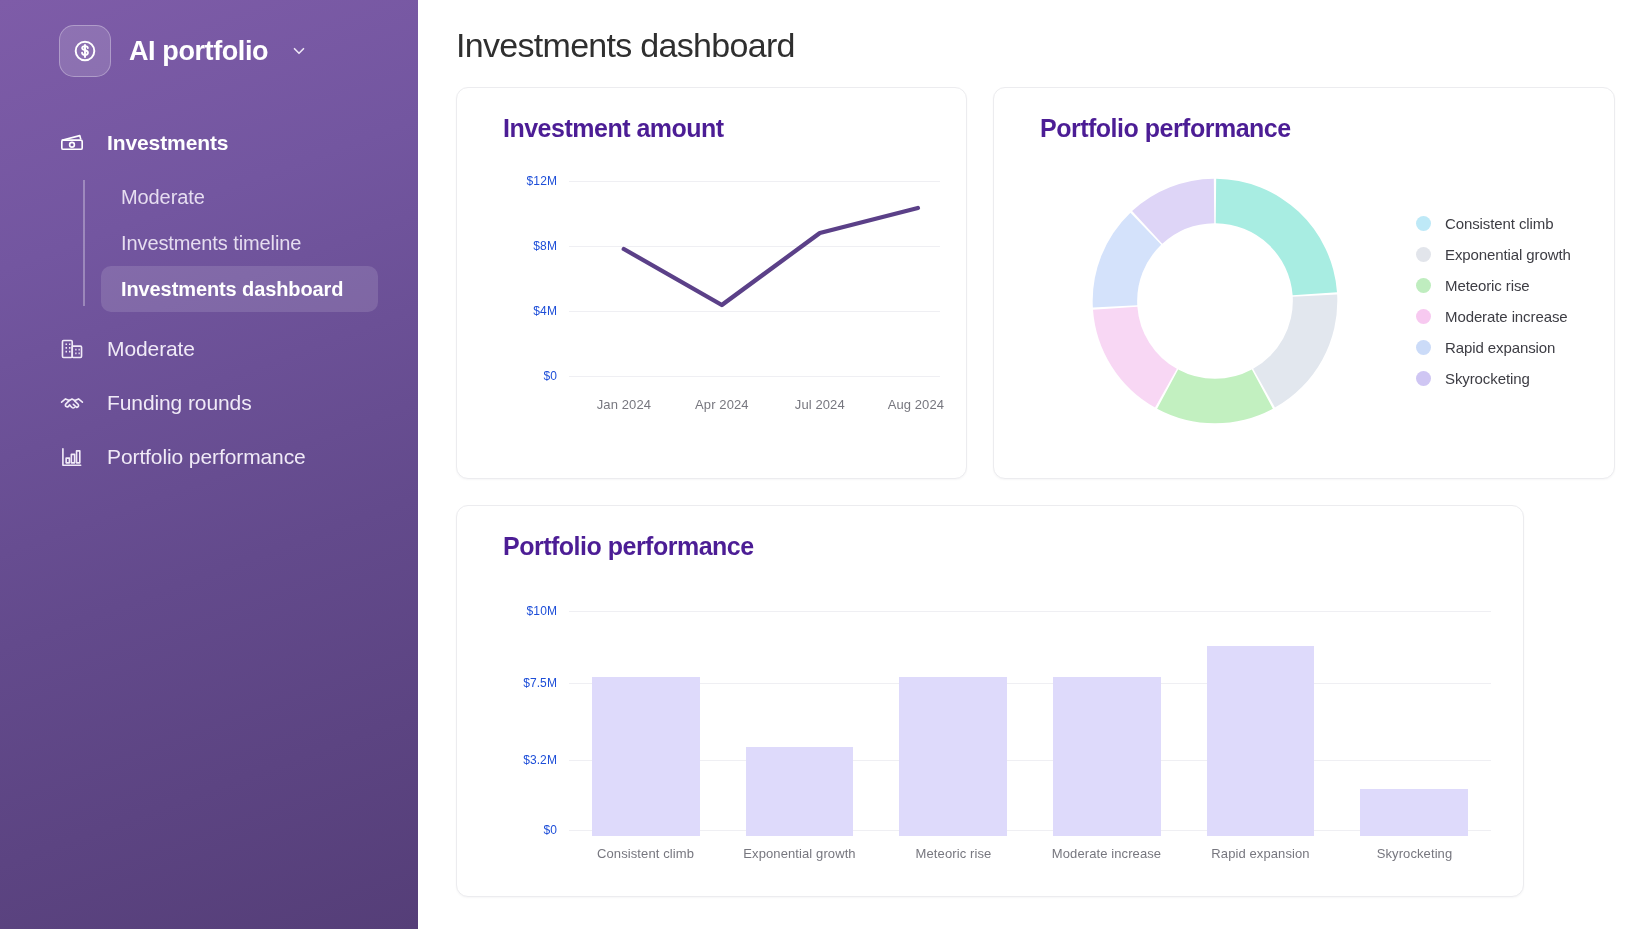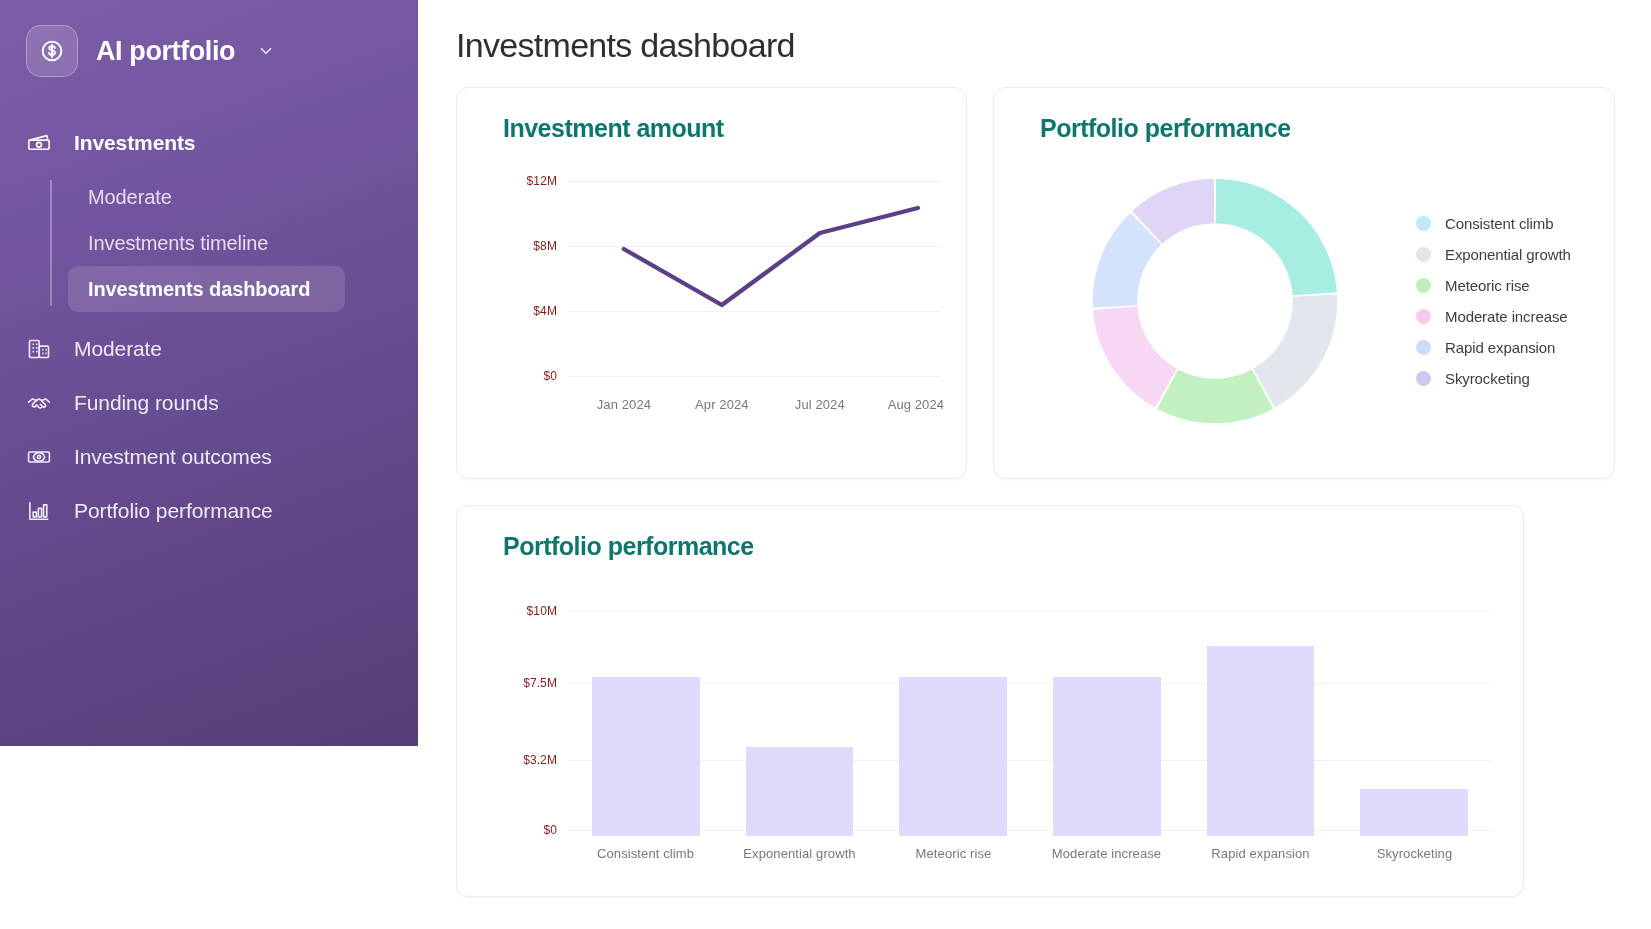--- a/index.html
+++ b/index.html
@@ -6,24 +6,25 @@
   html, body {
     width: 1651px; height: 929px;
     overflow: hidden;
     font-family: "Liberation Sans", sans-serif;
     background: #ffffff;
   }
   .app { display: flex; width: 1651px; height: 929px; }
 
   
   .sidebar {
-    width: 418px; height: 746px; flex: 0 0 418px;
+    width: 418px; height: 929px; flex: 0 0 418px;
     background: linear-gradient(160deg, #7E5CA8 0%, #7356A0 25%, #634A8C 60%, #553E78 100%);
     position: relative;
     padding-top: 24px;
+    padding-left: 33px;
   }
   .brand { display: flex; align-items: center; gap: 18px; padding: 0 26px; height: 54px; }
   .brand-badge {
     width: 52px; height: 52px; border-radius: 15px;
     background: rgba(255,255,255,0.14);
     border: 1px solid rgba(255,255,255,0.30);
     display: flex; align-items: center; justify-content: center;
     flex: 0 0 52px;
   }
   .brand-name {
@@ -56,30 +57,30 @@
 
   
   .main { flex: 1; height: 929px; background: #ffffff; padding: 26px 36px 0 38px; overflow: hidden; }
   .page-title { font-size: 34px; font-weight: 400; color: #2F2F2F; letter-spacing: -0.7px; margin-bottom: 22px; }
 
   .row { display: flex; gap: 26px; }
   .card {
     background: #ffffff; border: 1px solid #ECECEF; border-radius: 12px;
     box-shadow: 0 1px 2px rgba(16,24,40,0.04);
   }
-  .card-title { font-size: 25px; font-weight: 700; color: #0f766e; letter-spacing: -0.5px; }
+  .card-title { font-size: 25px; font-weight: 700; color: #4c1d95; letter-spacing: -0.5px; }
 
   .card-investment { width: 511px; height: 392px; padding: 26px 26px 0 46px; }
   .card-segmentation { flex: 1; height: 392px; padding: 26px 26px 0 46px; }
   .card-performance { margin-top: 26px; width: 1068px; height: 392px; padding: 26px 26px 0 46px; }
 
   
   .chart { position: relative; }
   .ytick { position: absolute; right: 0; transform: translateY(-50%);
-           font-size: 12px; color: #7f1d1d; white-space: nowrap; letter-spacing: 0.1px; }
+           font-size: 12px; color: #1d4ed8; white-space: nowrap; letter-spacing: 0.1px; }
   .xtick { position: absolute; transform: translateX(-50%);
            font-size: 13px; color: #77777F; white-space: nowrap; letter-spacing: 0.1px; }
   .gridline { position: absolute; height: 1px; background: #EFEFF3; }
 
   
   .lc-wrap { position: relative; margin-top: 34px; height: 250px; }
   .lc-axis { position: absolute; left: 0; top: 0; width: 54px; height: 212px; }
   .lc-plot { position: absolute; left: 66px; top: 0; right: 0; height: 212px; }
   .lc-x { position: absolute; left: 66px; right: 0; top: 220px; height: 20px; }
 
@@ -163,30 +164,20 @@
           <svg width="26" height="26" viewBox="0 0 24 24" fill="none" stroke="#F0EAF7" stroke-width="1.5" stroke-linecap="round" stroke-linejoin="round">
             <path d="M2.4 11.2 6 8.2l3.6 1.4 2.4-1.2 2.6 1.2 3.4-1.4 3.6 3"></path>
             <path d="M9.6 9.6 6.4 12.8c-.7.7-.7 1.7 0 2.3s1.7.6 2.3 0l1.1-1.1"></path>
             <path d="M9.8 14 12 16.2c.6.6 1.6.6 2.2 0"></path>
             <path d="M13.2 13.2l2.2 2.2c.6.6 1.6.6 2.2 0s.6-1.6 0-2.2l-3.2-3.2"></path>
           </svg>
         </span>
         <span class="nav-label">Funding rounds</span>
       </div>
 
-      <div class="nav-row">
-        <span class="nav-icon">
-          <svg width="26" height="26" viewBox="0 0 24 24" fill="none" stroke="#F0EAF7" stroke-width="1.5" stroke-linejoin="round">
-            <rect x="2.4" y="7.4" width="19.2" height="9.2" rx="1.2"></rect>
-            <path d="M6.8 12a5.4 5.4 0 0 1 10.4 0 5.4 5.4 0 0 1-10.4 0z"></path>
-            <circle cx="12" cy="12" r="1.5"></circle>
-          </svg>
-        </span>
-        <span class="nav-label">Investment outcomes</span>
-      </div>
 
       <div class="nav-row">
         <span class="nav-icon">
           <svg width="26" height="26" viewBox="0 0 24 24" fill="none" stroke="#F0EAF7" stroke-width="1.5" stroke-linecap="round" stroke-linejoin="round">
             <path d="M3.6 4.4v15.2h16.4"></path>
             <rect x="6.6" y="13" width="3" height="4.4"></rect>
             <rect x="11.4" y="9.6" width="3" height="7.8"></rect>
             <rect x="16.2" y="6.4" width="3" height="11"></rect>
           </svg>
         </span>

